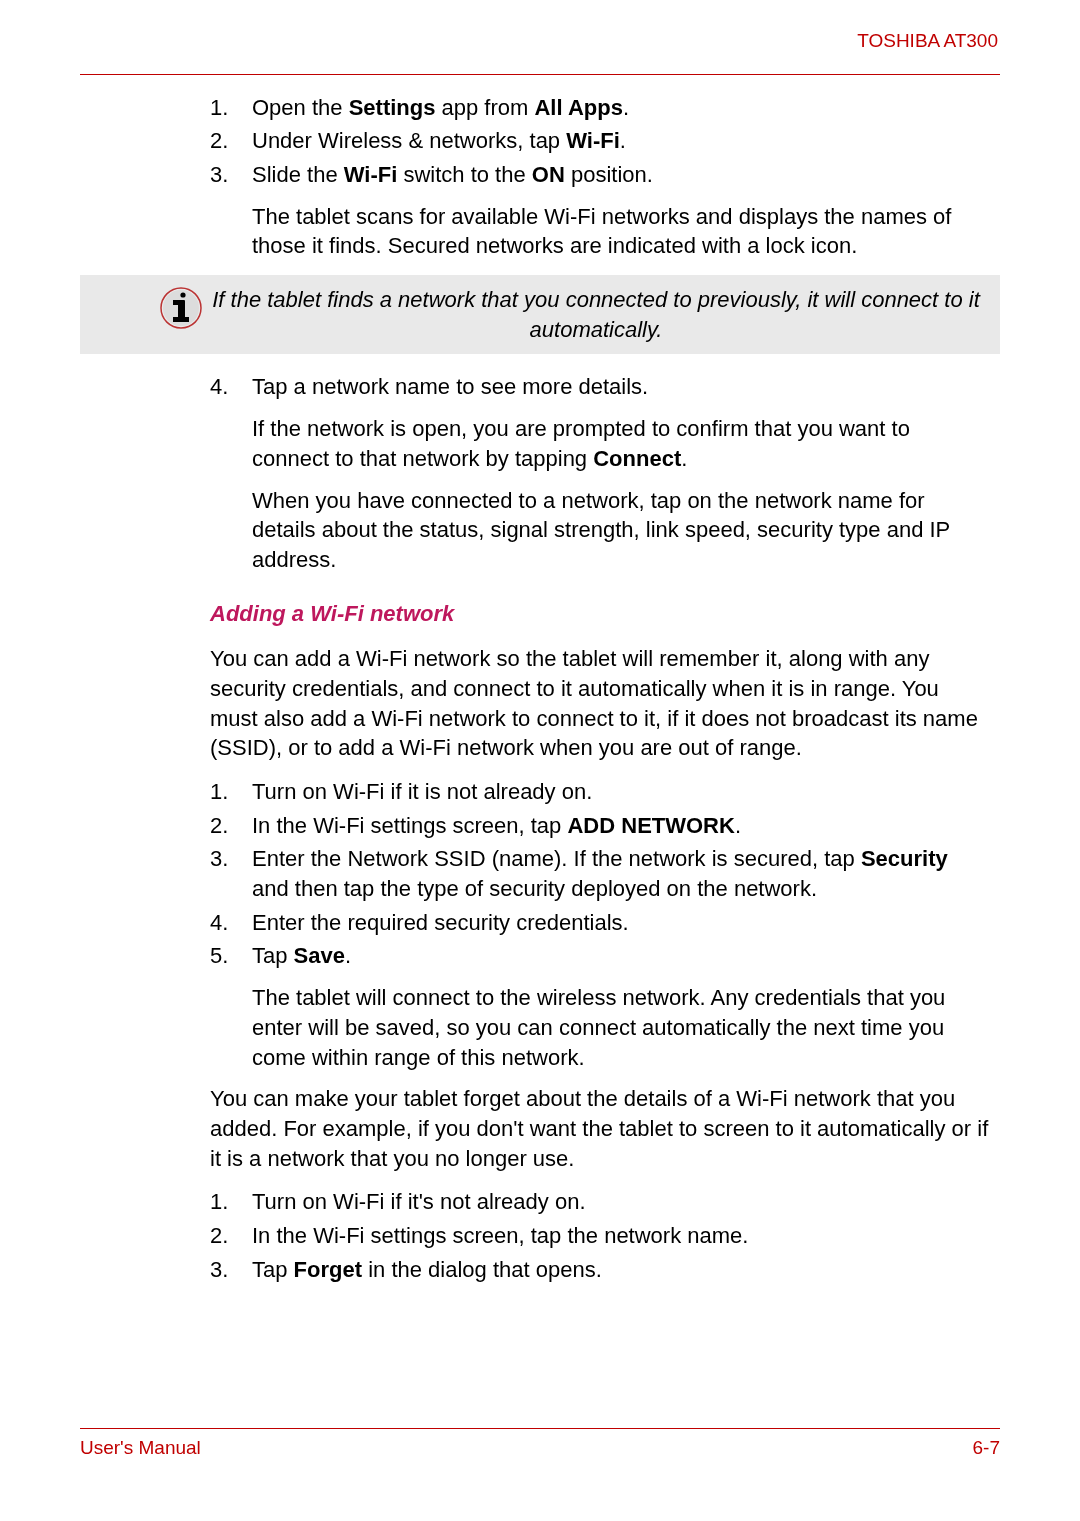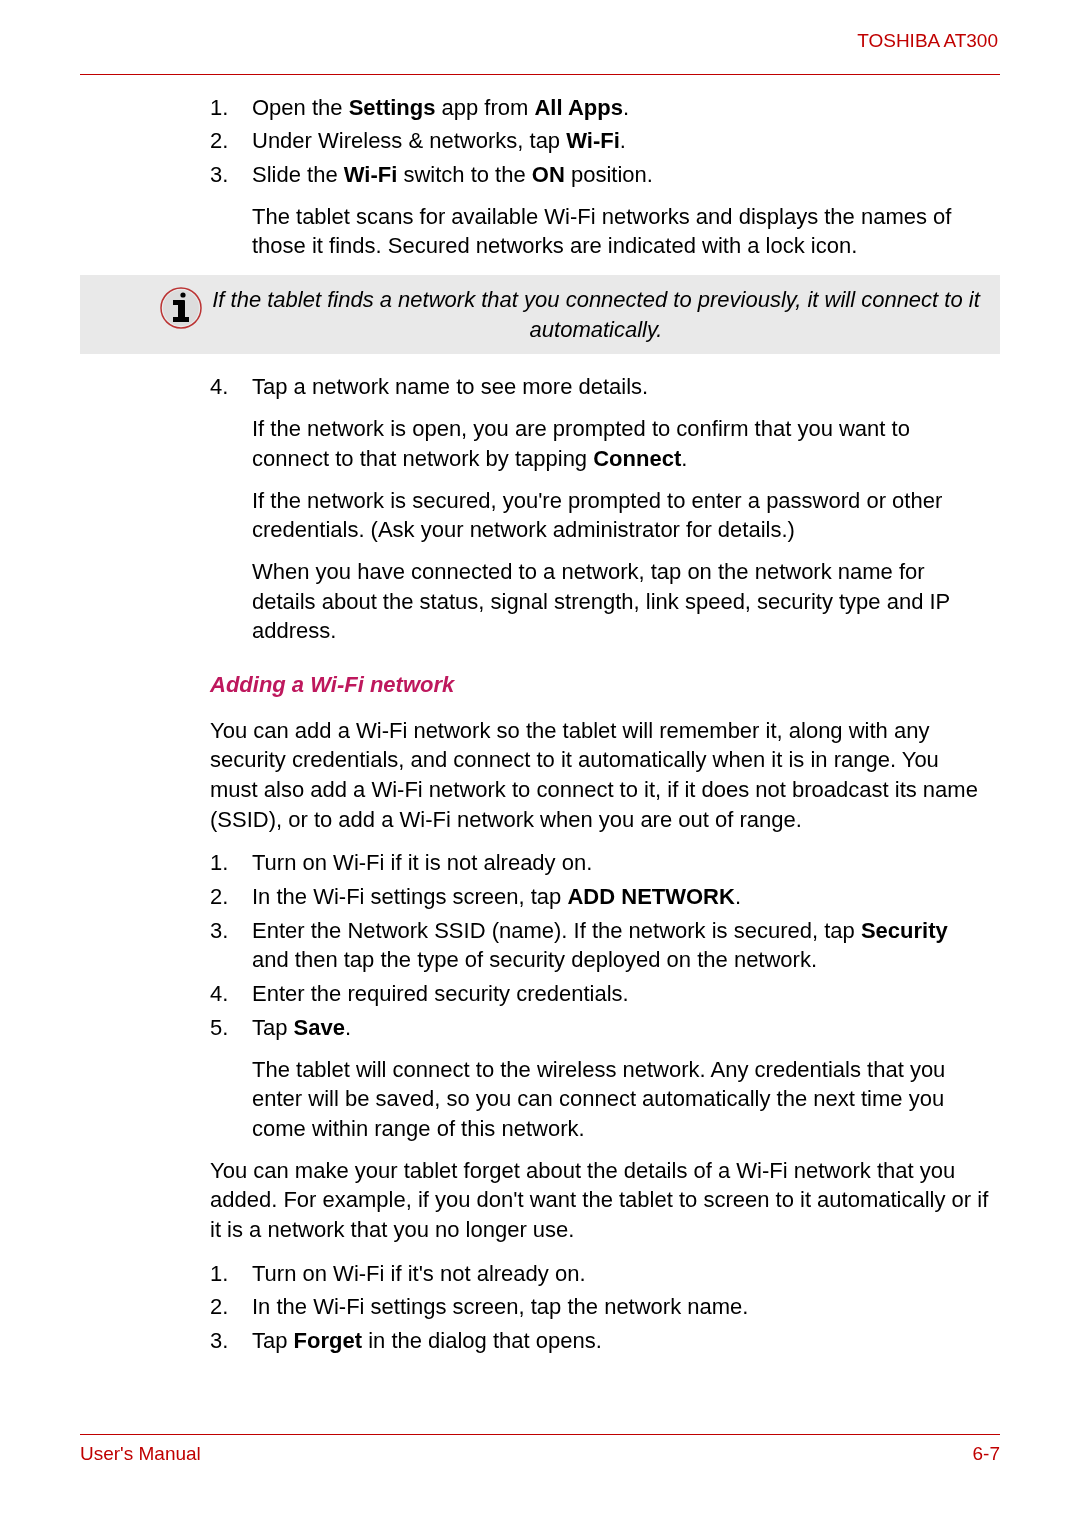--- a/index.html
+++ b/index.html
@@ -79,21 +79,21 @@
     margin-top: 24px;
     margin-bottom: 16px;
   }
   .para {
     margin-bottom: 14px;
   }
   .footer {
     position: absolute;
     left: 80px;
     right: 80px;
-    bottom: 54px;
+    bottom: 60px;
   }
   .footer-rule {
     border: none;
     border-top: 1.5px solid #c00000;
     margin-bottom: 6px;
   }
   .footer-row {
     display: flex;
     justify-content: space-between;
     color: #c00000;
@@ -136,21 +136,20 @@
         </svg>
       </div>
       <div class="note-text">If the tablet finds a network that you connected to previously, it will connect to it automatically.</div>
     </div>
 
     <div class="ol-item">
       <div class="ol-num">4.</div>
       <div class="ol-text">Tap a network name to see more details.</div>
     </div>
     <div class="continue">If the network is open, you are prompted to confirm that you want to connect to that network by tapping <b>Connect</b>.</div>
-    <div class="continue">If the network is secured, you're prompted to enter a password or other credentials. (Ask your network administrator for details.)</div>
     <div class="continue">When you have connected to a network, tap on the network name for details about the status, signal strength, link speed, security type and IP address.</div>
 
     <div class="section-heading">Adding a Wi-Fi network</div>
     <div class="para">You can add a Wi-Fi network so the tablet will remember it, along with any security credentials, and connect to it automatically when it is in range. You must also add a Wi-Fi network to connect to it, if it does not broadcast its name (SSID), or to add a Wi-Fi network when you are out of range.</div>
 
     <div class="ol-item">
       <div class="ol-num">1.</div>
       <div class="ol-text">Turn on Wi-Fi if it is not already on.</div>
     </div>
     <div class="ol-item">

